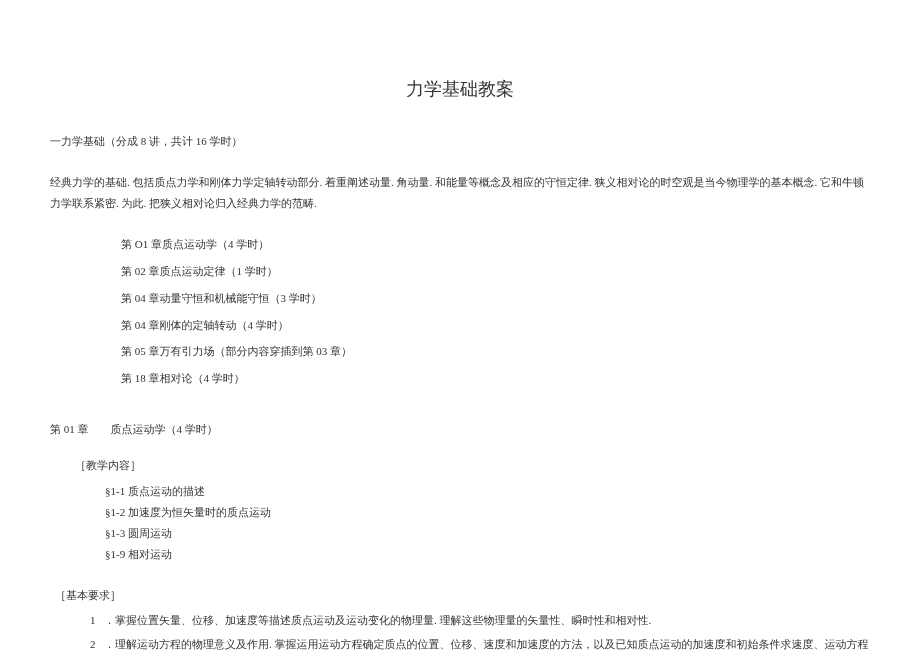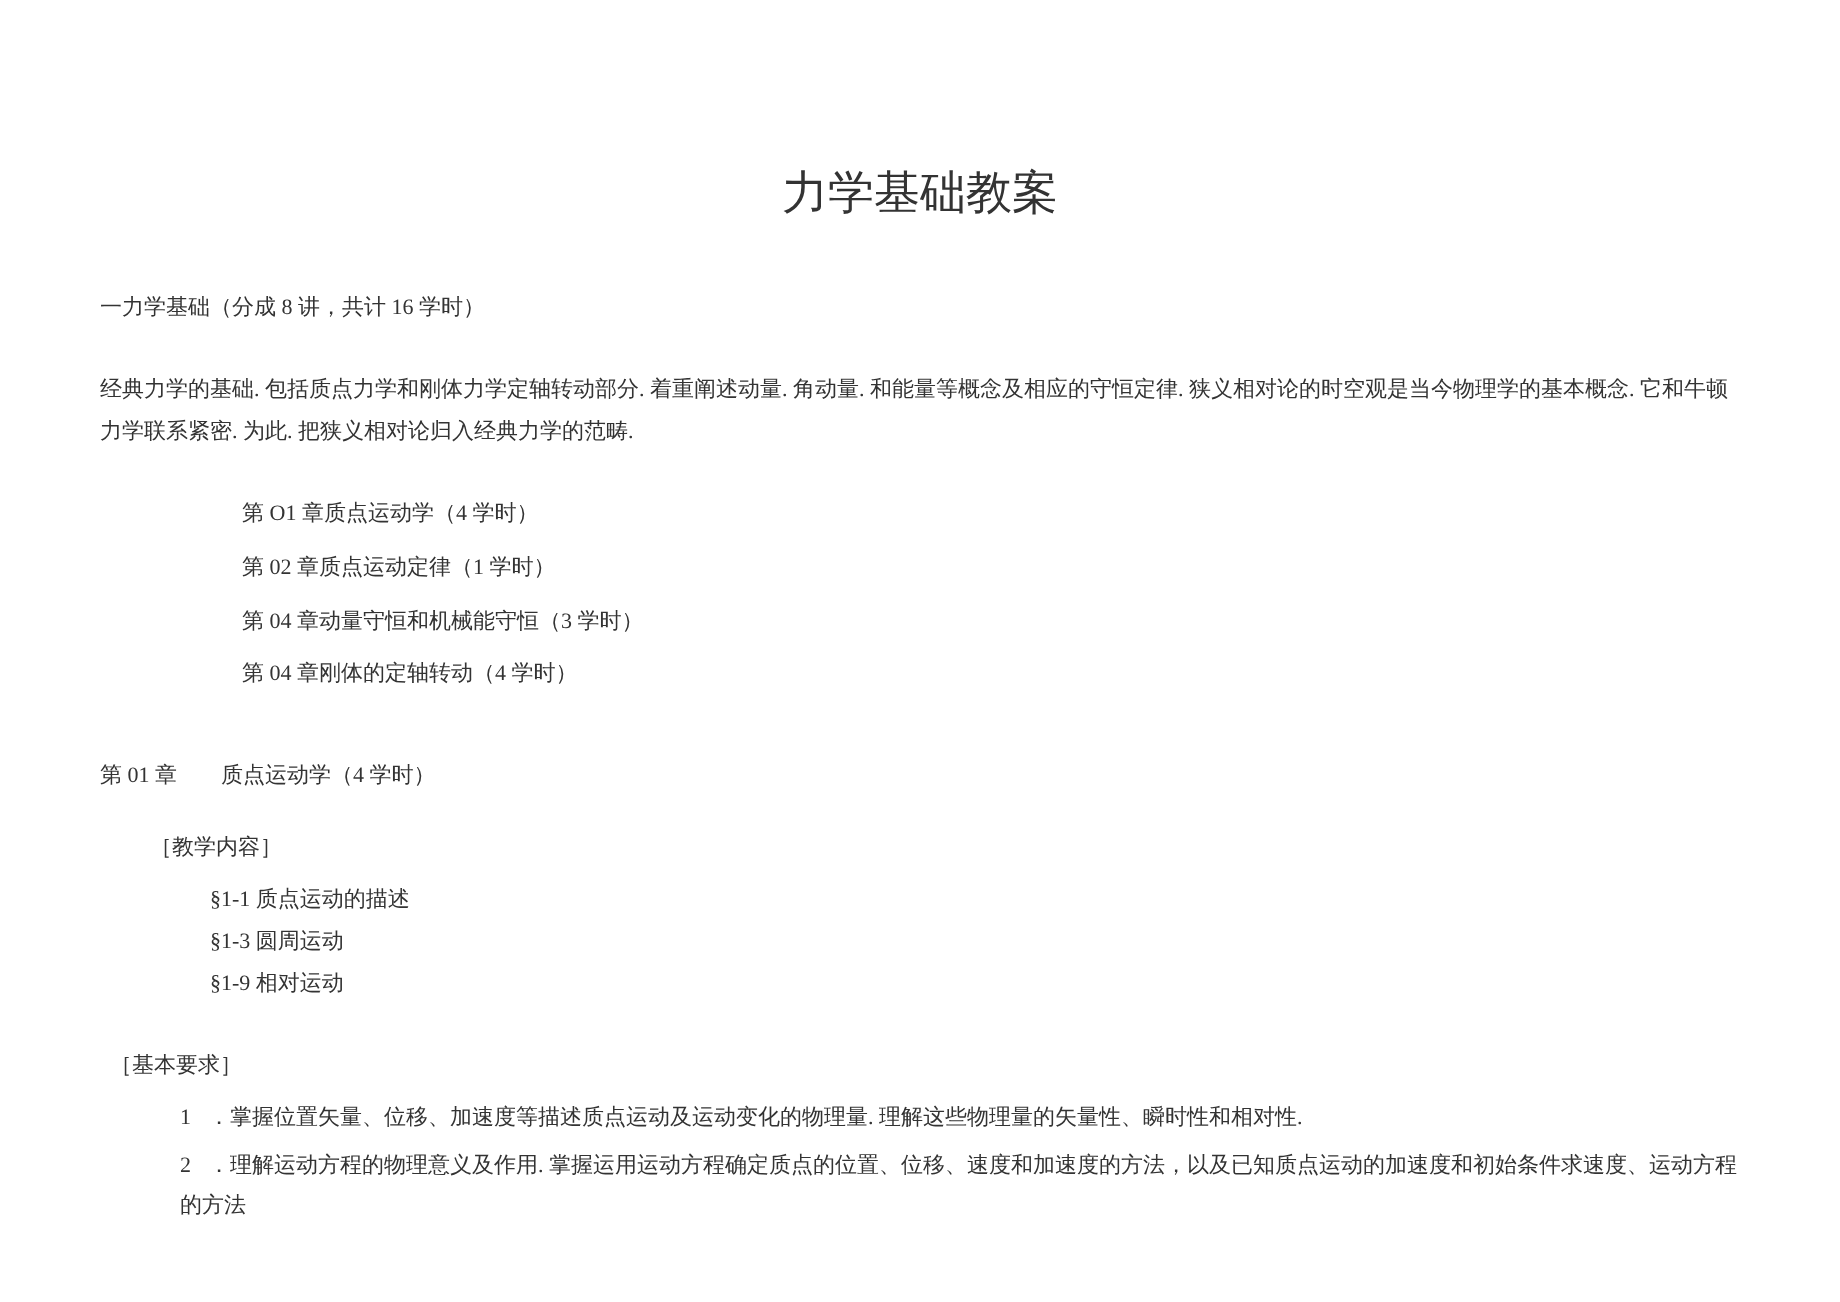--- a/index.html
+++ b/index.html
@@ -8,21 +8,21 @@
       background: #ffffff;
       font-family: "SimSun", "宋体", serif;
       font-size: 11px;
       color: #333;
       line-height: 1.9;
       width: 920px;
       box-sizing: border-box;
     }
     .title {
       text-align: center;
-      font-size: 23px;
+      font-size: 18px;
       margin-bottom: 25px;
       font-weight: normal;
     }
     .intro {
       margin-bottom: 20px;
     }
     .intro-desc {
       margin-bottom: 20px;
     }
     .chapter-list {
@@ -64,27 +64,30 @@
 <h1 class="title">力学基础教案</h1>
 
 <div class="intro">一力学基础（分成 8 讲，共计 16 学时）</div>
 <div class="intro-desc">经典力学的基础. 包括质点力学和刚体力学定轴转动部分. 着重阐述动量. 角动量. 和能量等概念及相应的守恒定律. 狭义相对论的时空观是当今物理学的基本概念. 它和牛顿力学联系紧密. 为此. 把狭义相对论归入经典力学的范畴.</div>
 
 <div class="chapter-list">
   <div class="chapter-item">第 O1 章质点运动学（4 学时）</div>
   <div class="chapter-item">第 02 章质点运动定律（1 学时）</div>
   <div class="chapter-item">第 04 章动量守恒和机械能守恒（3 学时）</div>
   <div class="chapter-item">第 04 章刚体的定轴转动（4 学时）</div>
+  <div class="chapter-item">第 05 章万有引力场（部分内容穿插到第 03 章）</div>
+  <div class="chapter-item">第 18 章相对论（4 学时）</div>
 </div>
 
 <div class="section-heading">第 01 章  质点运动学（4 学时）</div>
 
 <div class="bracket-label">［教学内容］</div>
 <div class="sub-list">
   <div class="sub-item">§1-1 质点运动的描述</div>
+  <div class="sub-item">§1-2 加速度为恒矢量时的质点运动</div>
   <div class="sub-item">§1-3 圆周运动</div>
   <div class="sub-item">§1-9 相对运动</div>
 </div>
 
 <div class="bracket-label" style="margin-left:5px;">［基本要求］</div>
 <div class="num-list">
   <div class="num-item"><span class="num-label">1</span><span>．掌握位置矢量、位移、加速度等描述质点运动及运动变化的物理量. 理解这些物理量的矢量性、瞬时性和相对性.</span></div>
   <div class="num-item"><span class="num-label">2</span><span>．理解运动方程的物理意义及作用. 掌握运用运动方程确定质点的位置、位移、速度和加速度的方法，以及已知质点运动的加速度和初始条件求速度、运动方程的方法</span></div>
 
 </div>

